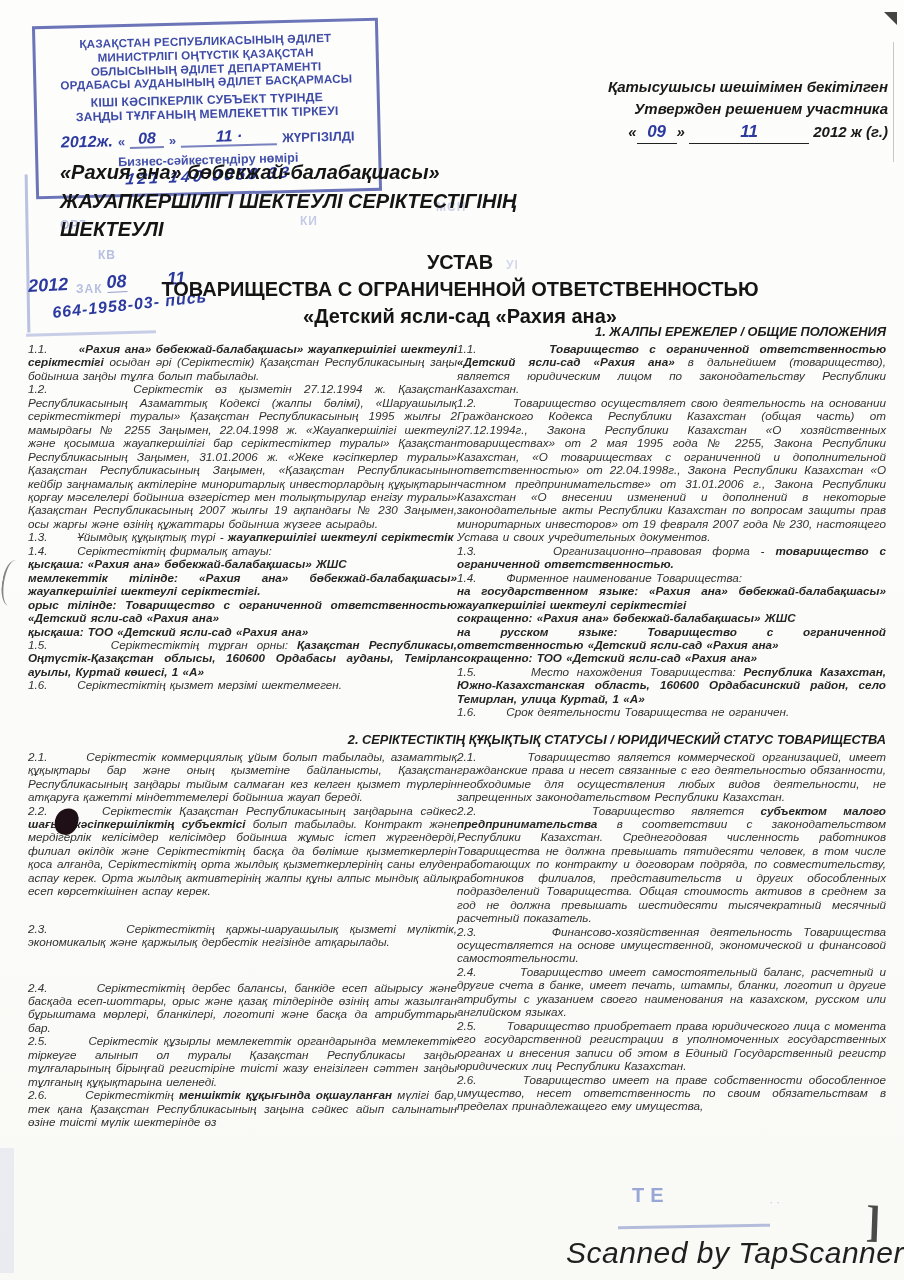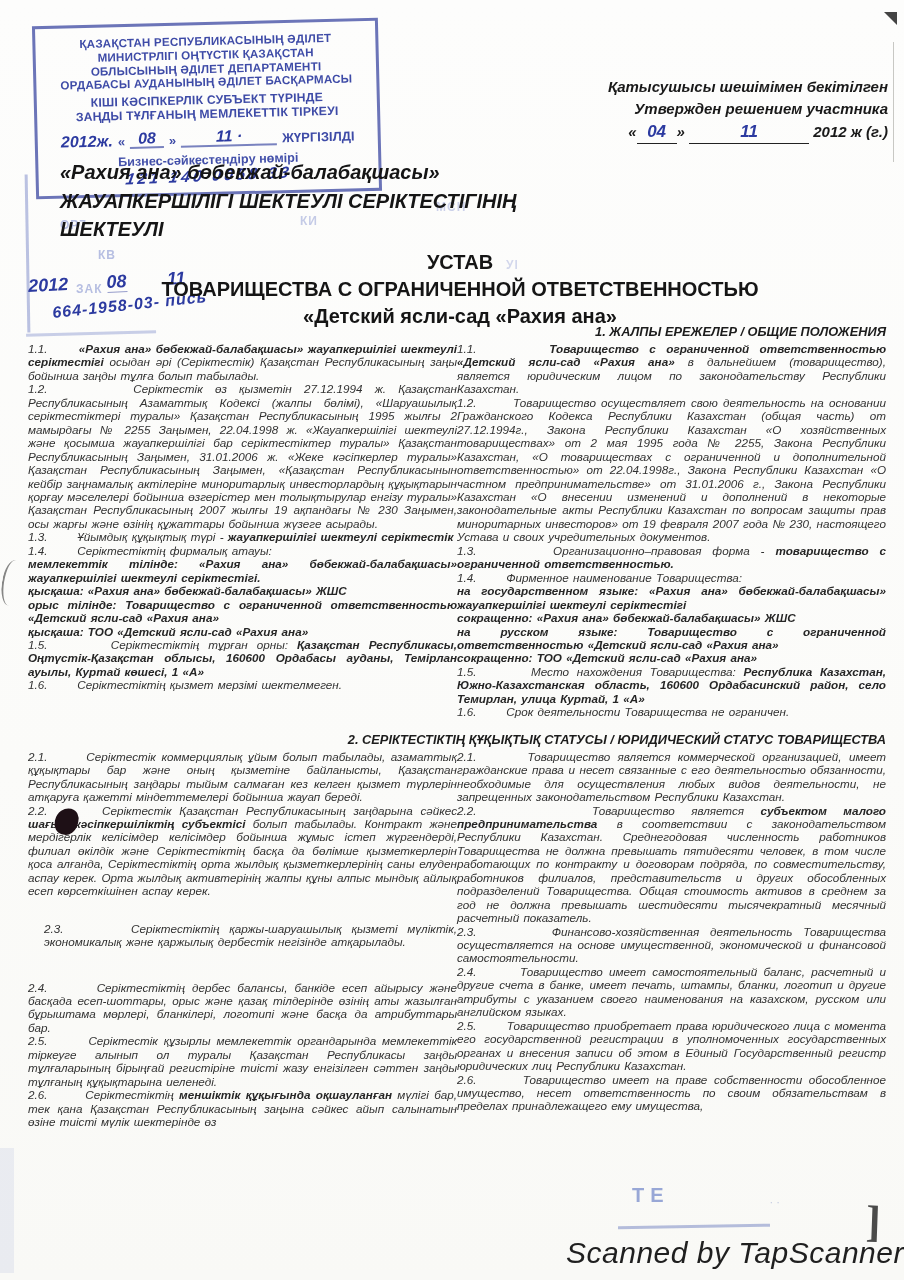--- a/index.html
+++ b/index.html
@@ -123,21 +123,21 @@
   <span class="ghost-frag f2">КВ</span>
   <span class="ghost-frag f3">ЗАК</span>
   <span class="ghost-frag f4">КИ</span>
   <span class="ghost-frag f5">МСН</span>
   <span class="ghost-frag f6">УІ</span>
 
   <div class="approval">
     <div>Қатысушысы шешімімен бекітілген</div>
     <div>Утвержден решением участника</div>
     <div class="date-line">
-      <span>«</span><span class="ap-u-short hw">04</span><span>»</span>
+      <span>«</span><span class="ap-u-short hw">09</span><span>»</span>
       <span class="ap-u-long hw">11</span>
       <span>2012 ж (г.)</span>
     </div>
   </div>
 
   <div class="margin-note-1">
     <span class="hw d1">2012</span>
     <span class="hw d2">08</span>
     <span class="hw">11</span>
   </div>
@@ -158,22 +158,22 @@
 
   <div class="sections" id="sections">
       <div class="section">
         <div class="section-heading">1. ЖАЛПЫ ЕРЕЖЕЛЕР / ОБЩИЕ ПОЛОЖЕНИЯ</div>
         <div class="columns">
           <div class="col">
             <p class="para"><span>1.1.&nbsp;&nbsp;&nbsp;&nbsp;&nbsp;&nbsp;&nbsp;</span><span class="bold">«Рахия ана» бөбекжай-балабақшасы» жауапкершілігі шектеулі серіктестігі</span><span> осыдан әрі (Серіктестік) Қазақстан Республикасының заңы бойынша заңды тұлға болып табылады.</span></p>
             <p class="para"><span>1.2.&nbsp;&nbsp;&nbsp;&nbsp;&nbsp;&nbsp;&nbsp;Серіктестік өз қызметін 27.12.1994 ж. Қазақстан Республикасының Азаматтық Кодексі (жалпы бөлімі), «Шаруашылық серіктестіктері туралы» Қазақстан Республикасының 1995 жылғы 2 мамырдағы № 2255 Заңымен, 22.04.1998 ж. «Жауапкершілігі шектеулі және қосымша жауапкершілігі бар серіктестіктер туралы» Қазақстан Республикасының Заңымен, 31.01.2006 ж. «Жеке кәсіпкерлер туралы» Қазақстан Республикасының Заңымен, «Қазақстан Республикасынын кейбір заңнамалық актілеріне миноритарлық инвесторлардың құқықтарын қорғау мәселелері бойынша өзгерістер мен толықтырулар енгізу туралы» Қазақстан Республикасының 2007 жылғы 19 ақпандағы № 230 Заңымен, осы жарғы және өзінің құжаттары бойынша жүзеге асырады.</span></p>
             <p class="para"><span>1.3.&nbsp;&nbsp;&nbsp;&nbsp;&nbsp;&nbsp;&nbsp;Ұйымдық құқықтық түрі - </span><span class="bold">жауапкершілігі шектеулі серіктестік</span></p>
             <p class="para"><span>1.4.&nbsp;&nbsp;&nbsp;&nbsp;&nbsp;&nbsp;&nbsp;Серіктестіктің фирмалық атауы:</span></p>
+            <p class="para"><span class="bold">қысқаша: «Рахия ана» бөбекжай-балабақшасы» ЖШС</span></p>
             <p class="para"><span class="bold">мемлекеттік тілінде: «Рахия ана» бөбекжай-балабақшасы» жауапкершілігі шектеулі серіктестігі.</span></p>
-            <p class="para"><span class="bold">қысқаша: «Рахия ана» бөбекжай-балабақшасы» ЖШС</span></p>
             <p class="para"><span class="bold">орыс тілінде: Товарищество с ограниченной ответственностью «Детский ясли-сад «Рахия ана»</span></p>
             <p class="para"><span class="bold">қысқаша: ТОО «Детский ясли-сад «Рахия ана»</span></p>
             <p class="para"><span>1.5.&nbsp;&nbsp;&nbsp;&nbsp;&nbsp;&nbsp;&nbsp;Серіктестіктің тұрған орны: </span><span class="bold">Қазақстан Республикасы, Оңтүстік-Қазақстан облысы, 160600 Ордабасы ауданы, Темірлан ауылы, Куртай көшесі, 1 «А»</span></p>
             <p class="para"><span>1.6.&nbsp;&nbsp;&nbsp;&nbsp;&nbsp;&nbsp;&nbsp;Серіктестіктің қызмет мерзімі шектелмеген.</span></p>
           </div>
           <div class="col">
             <p class="para"><span>1.1.&nbsp;&nbsp;&nbsp;&nbsp;&nbsp;&nbsp;&nbsp;</span><span class="bold">Товарищество с ограниченной ответственностью «Детский ясли-сад «Рахия ана»</span><span> в дальнейшем (товарищество), является юридическим лицом по законодательству Республики Казахстан.</span></p>
             <p class="para"><span>1.2.&nbsp;&nbsp;&nbsp;&nbsp;&nbsp;&nbsp;&nbsp;Товарищество осуществляет свою деятельность на основании Гражданского Кодекса Республики Казахстан (общая часть) от 27.12.1994г., Закона Республики Казахстан «О хозяйственных товариществах» от 2 мая 1995 года № 2255, Закона Республики Казахстан, «О товариществах с ограниченной и дополнительной ответственностью» от 22.04.1998г., Закона Республики Казахстан «О частном предпринимательстве» от 31.01.2006 г., Закона Республики Казахстан «О внесении изменений и дополнений в некоторые законодательные акты Республики Казахстан по вопросам защиты прав миноритарных инвесторов» от 19 февраля 2007 года № 230, настоящего Устава и своих учредительных документов.</span></p>
             <p class="para"><span>1.3.&nbsp;&nbsp;&nbsp;&nbsp;&nbsp;&nbsp;&nbsp;Организационно–правовая форма - </span><span class="bold">товарищество с ограниченной ответственностью.</span></p>
             <p class="para"><span>1.4.&nbsp;&nbsp;&nbsp;&nbsp;&nbsp;&nbsp;&nbsp;Фирменное наименование Товарищества:</span></p>
@@ -185,21 +185,21 @@
             <p class="para"><span>1.6.&nbsp;&nbsp;&nbsp;&nbsp;&nbsp;&nbsp;&nbsp;Срок деятельности Товарищества не ограничен.</span></p>
           </div>
         </div>
       </div>
       <div class="section">
         <div class="section-heading">2. СЕРІКТЕСТІКТІҢ ҚҰҚЫҚТЫҚ СТАТУСЫ / ЮРИДИЧЕСКИЙ СТАТУС ТОВАРИЩЕСТВА</div>
         <div class="columns">
           <div class="col">
             <p class="para"><span>2.1.&nbsp;&nbsp;&nbsp;&nbsp;&nbsp;&nbsp;&nbsp;Серіктестік коммерциялық ұйым болып табылады, азаматтық құқықтары бар және оның қызметіне байланысты, Қазақстан Республикасының заңдары тыйым салмаған кез келген қызмет түрлерін атқаруға қажетті міндеттемелері бойынша жауап береді.</span></p>
             <p class="para"><span>2.2.&nbsp;&nbsp;&nbsp;&nbsp;&nbsp;&nbsp;&nbsp;Серіктестік Қазақстан Республикасының заңдарына сәйкес </span><span class="bold">шағын кәсіпкершіліктің субъектісі</span><span> болып табылады. Контракт және мердігерлік келісімдер келісімдер бойынша жұмыс істеп жүргендерді, филиал өкілдік және Серіктестіктің басқа да бөлімше қызметкерлерін қоса алғанда, Серіктестіктің орта жылдық қызметкерлерінің саны елуден аспау керек. Орта жылдық активтерінің жалпы құны алпыс мындық айлық есеп көрсеткішінен аспау керек.</span></p>
-            <p class="para" style="margin-top: 24px; margin-left: 16px;"><span>2.3.&nbsp;&nbsp;&nbsp;&nbsp;&nbsp;&nbsp;&nbsp;Серіктестіктің қаржы-шаруашылық қызметі мүліктік, экономикалық және қаржылық дербестік негізінде атқарылады.</span></p>
+            <p class="para" style="margin-top: 24px;"><span>2.3.&nbsp;&nbsp;&nbsp;&nbsp;&nbsp;&nbsp;&nbsp;Серіктестіктің қаржы-шаруашылық қызметі мүліктік, экономикалық және қаржылық дербестік негізінде атқарылады.</span></p>
             <p class="para" style="margin-top: 32px;"><span>2.4.&nbsp;&nbsp;&nbsp;&nbsp;&nbsp;&nbsp;&nbsp;Серіктестіктің дербес балансы, банкіде есеп айырысу және басқада есеп-шоттары, орыс және қазақ тілдерінде өзінің аты жазылған бұрыштама мөрлері, бланкілері, логотипі және басқа да атрибуттары бар.</span></p>
             <p class="para"><span>2.5.&nbsp;&nbsp;&nbsp;&nbsp;&nbsp;&nbsp;&nbsp;Серіктестік құзырлы мемлекеттік органдарында мемлекеттік тіркеуге алынып ол туралы Қазақстан Республикасы заңды тұлғаларының бірыңғай регистіріне тиісті жазу енгізілген сәттен заңды тұлғаның құқықтарына иеленеді.</span></p>
             <p class="para"><span>2.6.&nbsp;&nbsp;&nbsp;&nbsp;&nbsp;&nbsp;&nbsp;Серіктестіктің </span><span class="bold">меншіктік құқығында оқшауланған</span><span> мүлігі бар, тек қана Қазақстан Республикасының заңына сәйкес айып салынатын өзіне тиісті мүлік шектерінде өз</span></p>
           </div>
           <div class="col">
             <p class="para"><span>2.1.&nbsp;&nbsp;&nbsp;&nbsp;&nbsp;&nbsp;&nbsp;Товарищество является коммерческой организацией, имеет гражданские права и несет связанные с его деятельностью обязанности, необходимые для осуществления любых видов деятельности, не запрещенных законодательством Республики Казахстан.</span></p>
             <p class="para"><span>2.2.&nbsp;&nbsp;&nbsp;&nbsp;&nbsp;&nbsp;&nbsp;Товарищество является </span><span class="bold">субъектом малого предпринимательства</span><span> в соответствии с законодательством Республики Казахстан. Среднегодовая численность работников Товарищества не должна превышать пятидесяти человек, в том числе работающих по контракту и договорам подряда, по совместительству, работников филиалов, представительств и других обособленных подразделений Товарищества. Общая стоимость активов в среднем за год не должна превышать шестидесяти тысячекратный месячный расчетный показатель.</span></p>
             <p class="para"><span>2.3.&nbsp;&nbsp;&nbsp;&nbsp;&nbsp;&nbsp;&nbsp;Финансово-хозяйственная деятельность Товарищества осуществляется на основе имущественной, экономической и финансовой самостоятельности.</span></p>
             <p class="para"><span>2.4.&nbsp;&nbsp;&nbsp;&nbsp;&nbsp;&nbsp;&nbsp;Товарищество имеет самостоятельный баланс, расчетный и другие счета в банке, имеет печать, штампы, бланки, логотип и другие атрибуты с указанием своего наименования на казахском, русском или английском языках.</span></p>
             <p class="para"><span>2.5.&nbsp;&nbsp;&nbsp;&nbsp;&nbsp;&nbsp;&nbsp;Товарищество приобретает права юридического лица с момента его государственной регистрации в уполномоченных государственных органах и внесения записи об этом в Единый Государственный регистр юридических лиц Республики Казахстан.</span></p>

